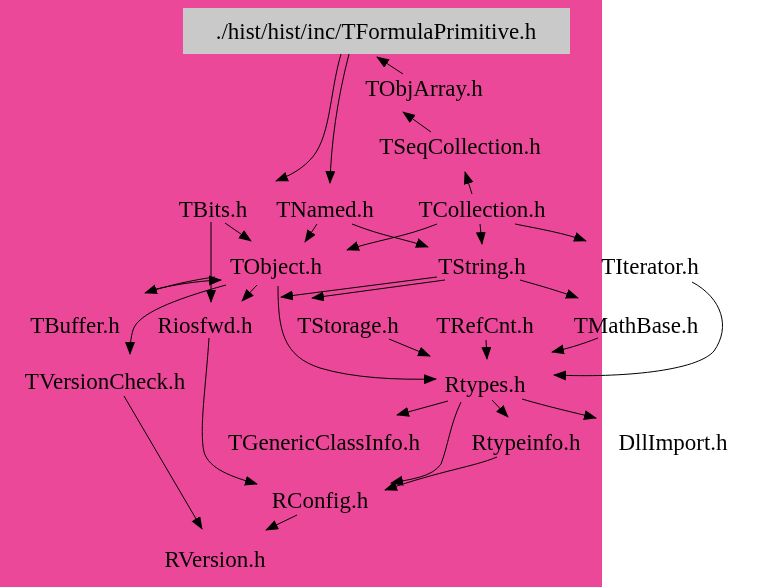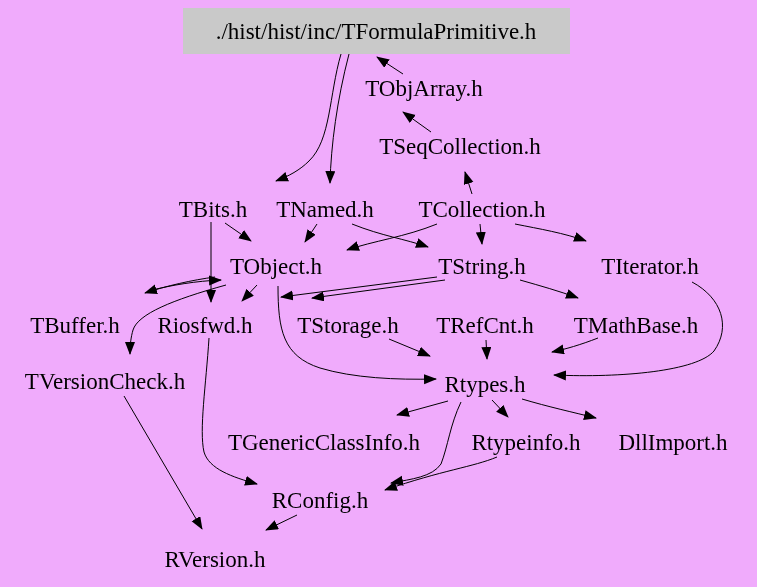--- a/index.html
+++ b/index.html
@@ -6,23 +6,23 @@
     margin: 0;
     padding: 0;
     background: #ffffff;
     width: 757px;
     height: 587px;
     overflow: hidden;
     font-family: "Liberation Serif", serif;
   }
   #canvas-wrap {
     position: relative;
-    width: 757px;
+    width: 602px;
     height: 587px;
-    background: #f0abfc;
+    background: #ec4899;
   }
   svg {
     display: block;
   }
   .edge {
     fill: none;
     stroke: #000000;
     stroke-width: 1;
   }
   .node-label {

